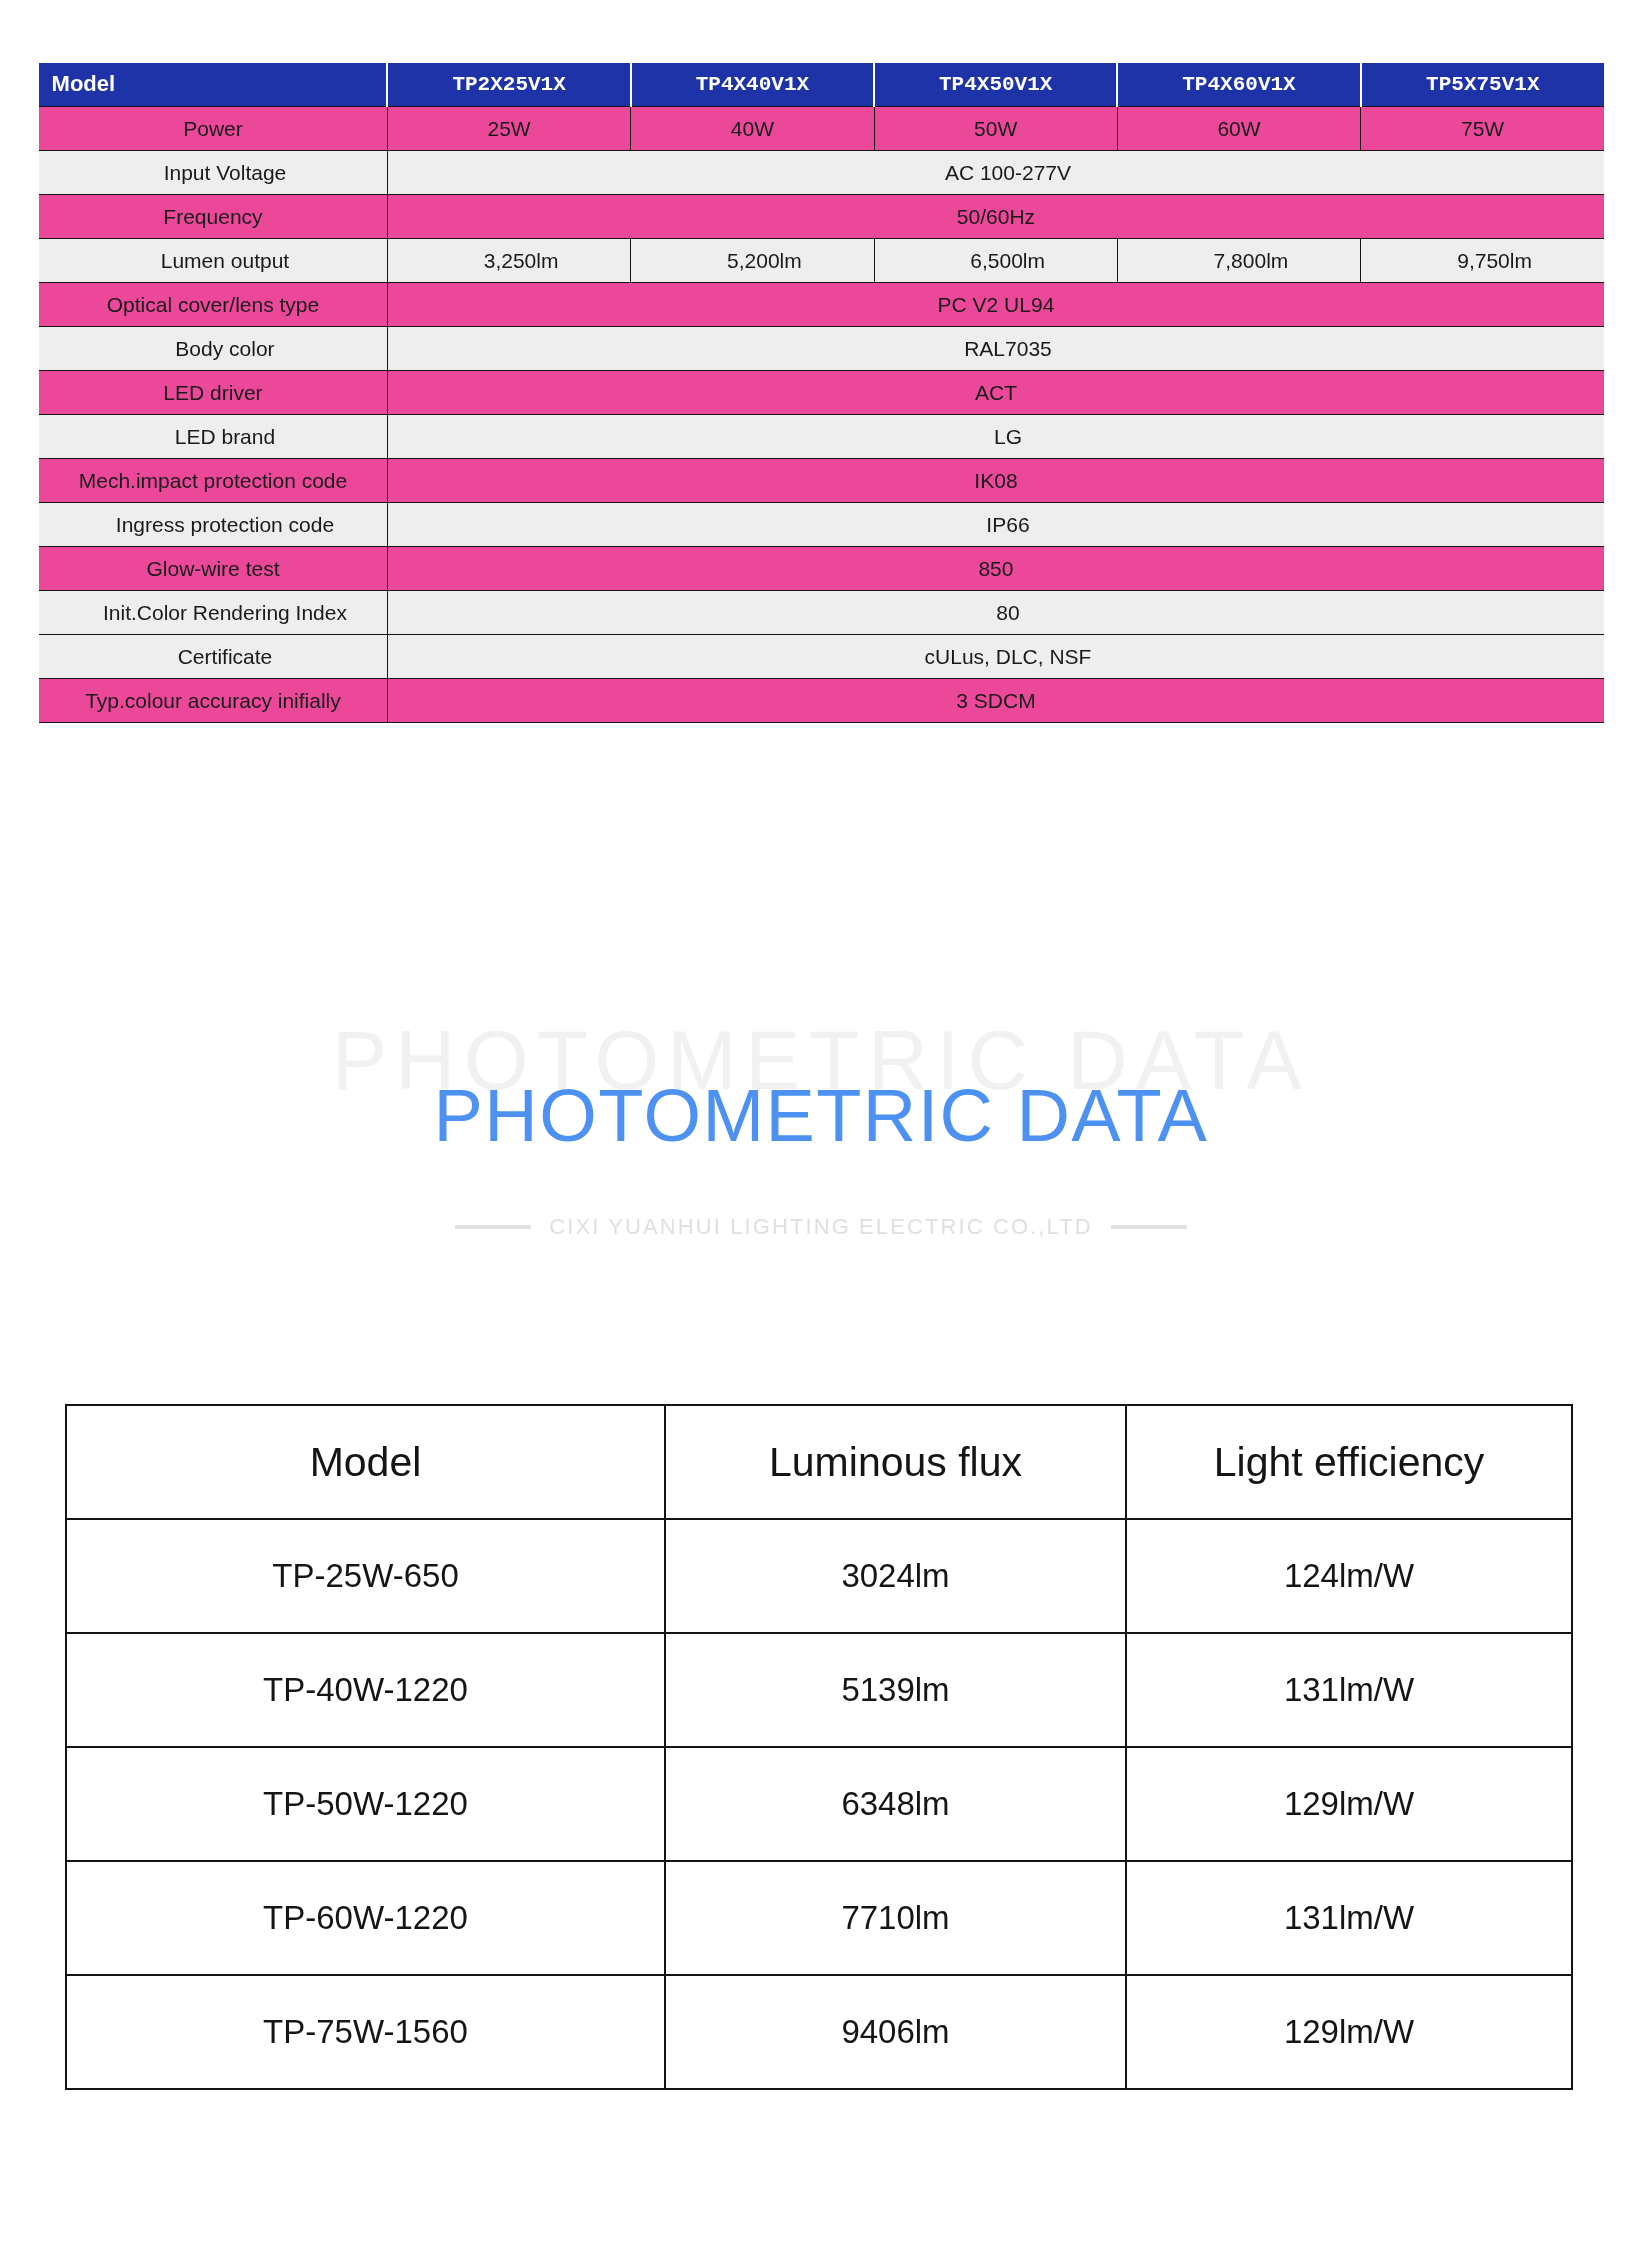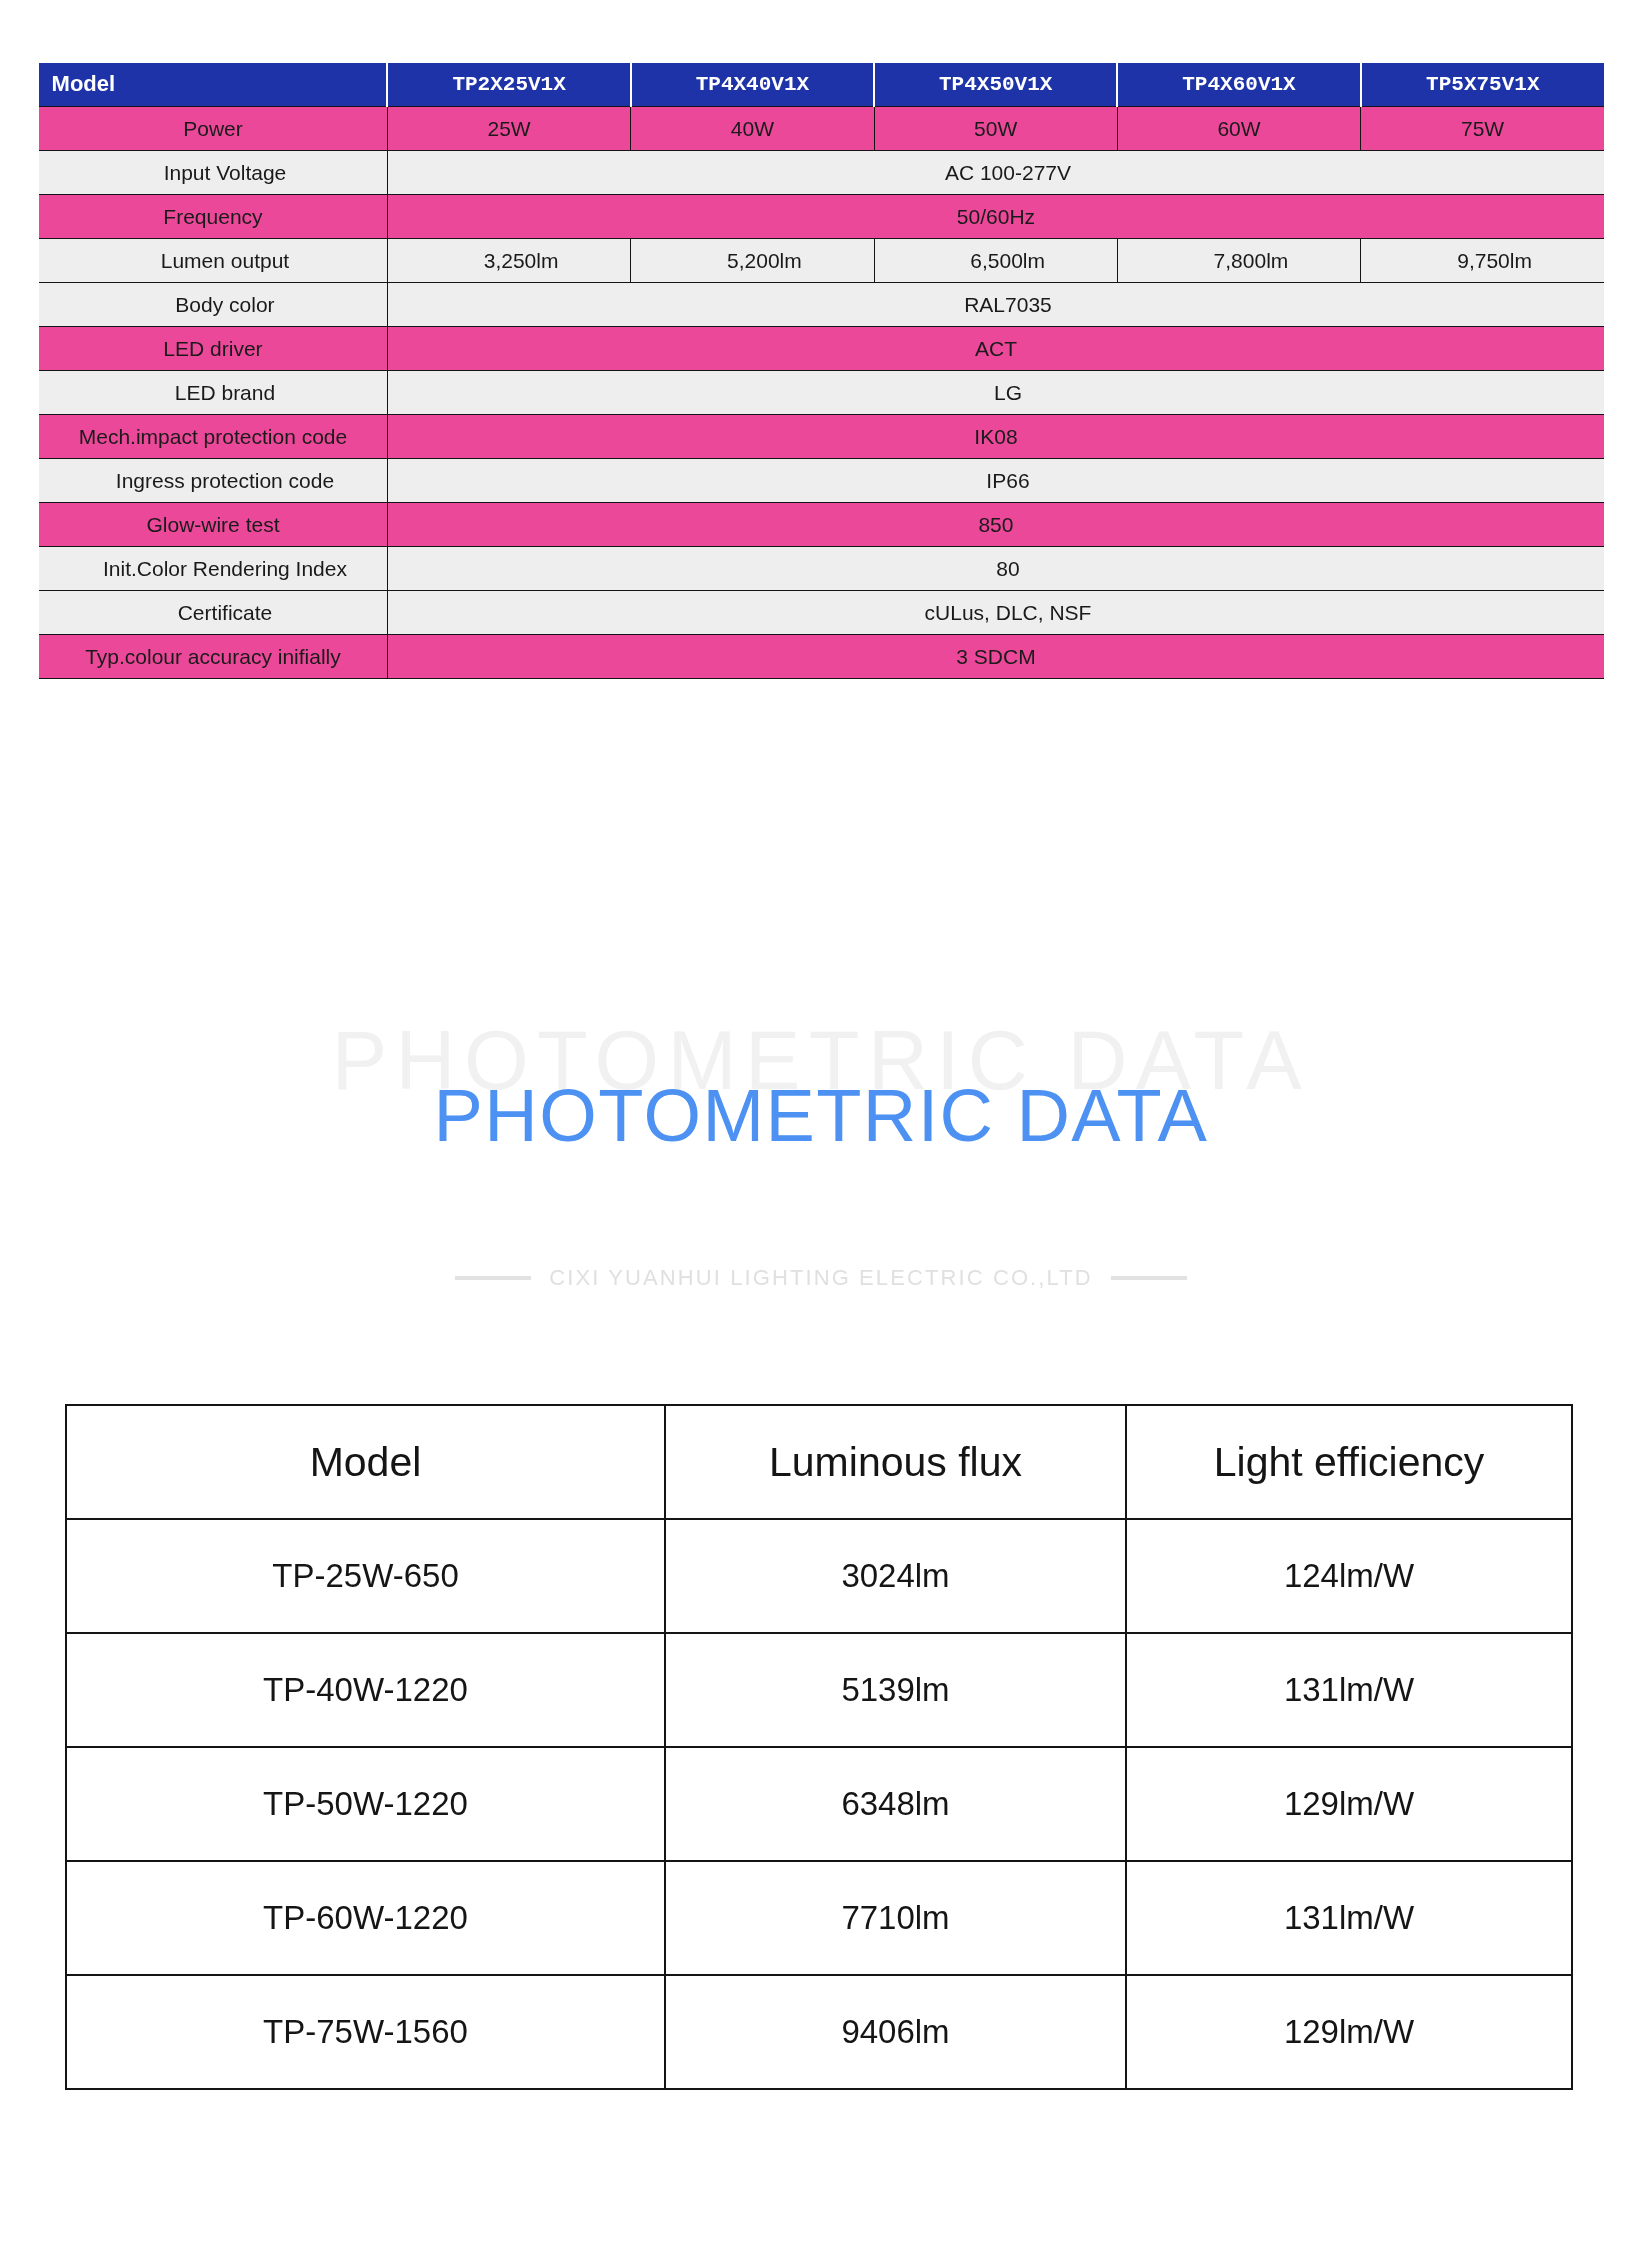--- a/index.html
+++ b/index.html
@@ -109,21 +109,21 @@
     font-size: 74px;
     color: #4d92f2;
     font-weight: normal;
     letter-spacing: 1.4px;
     white-space: nowrap;
     line-height: 1;
   }
   .subline {
     position: absolute;
     left: 0;
-    top: 1265px;
+    top: 1214px;
     width: 1642px;
     display: flex;
     align-items: center;
     justify-content: center;
     gap: 18px;
   }
   .subline .rule {
     width: 76px;
     height: 4.9px;
     background: #e2e2e2;
@@ -205,20 +205,24 @@
           <td class="lbl">Frequency</td>
           <td class="merged" colspan="5">50/60Hz</td>
         </tr>
         <tr class="shade">
           <td class="lbl">Lumen output</td>
           <td class="val">3,250lm</td>
           <td class="val">5,200lm</td>
           <td class="val">6,500lm</td>
           <td class="val">7,800lm</td>
           <td class="val last">9,750lm</td>
+        </tr>
+        <tr class="plain">
+          <td class="lbl">Optical cover/lens type</td>
+          <td class="merged" colspan="5">PC V2  UL94</td>
         </tr>
         <tr class="shade">
           <td class="lbl">Body color</td>
           <td class="merged" colspan="5">RAL7035</td>
         </tr>
         <tr class="plain">
           <td class="lbl">LED driver</td>
           <td class="merged" colspan="5">ACT</td>
         </tr>
         <tr class="shade">

